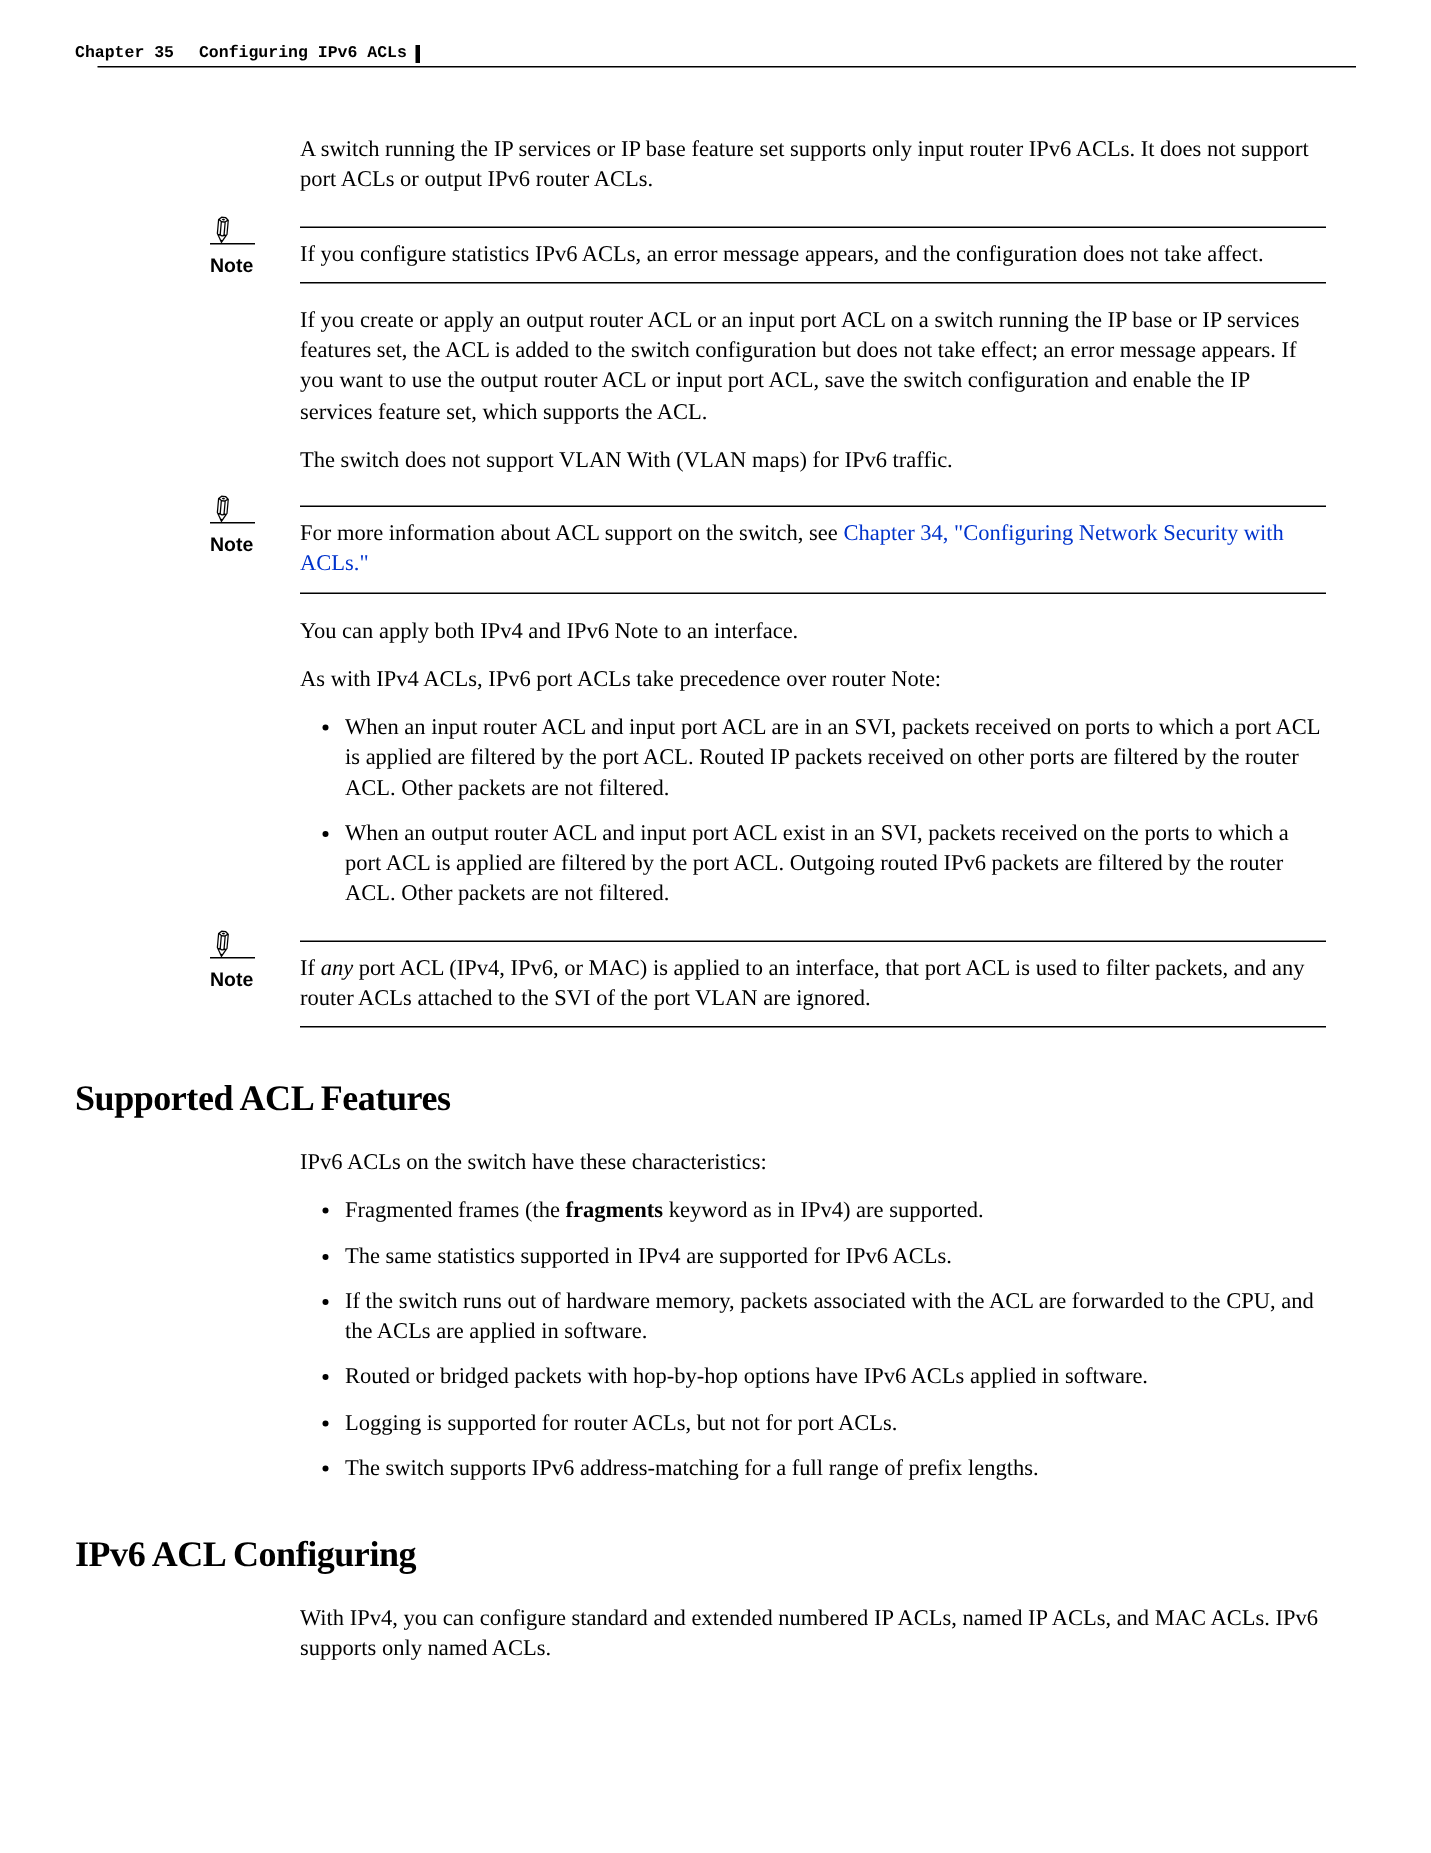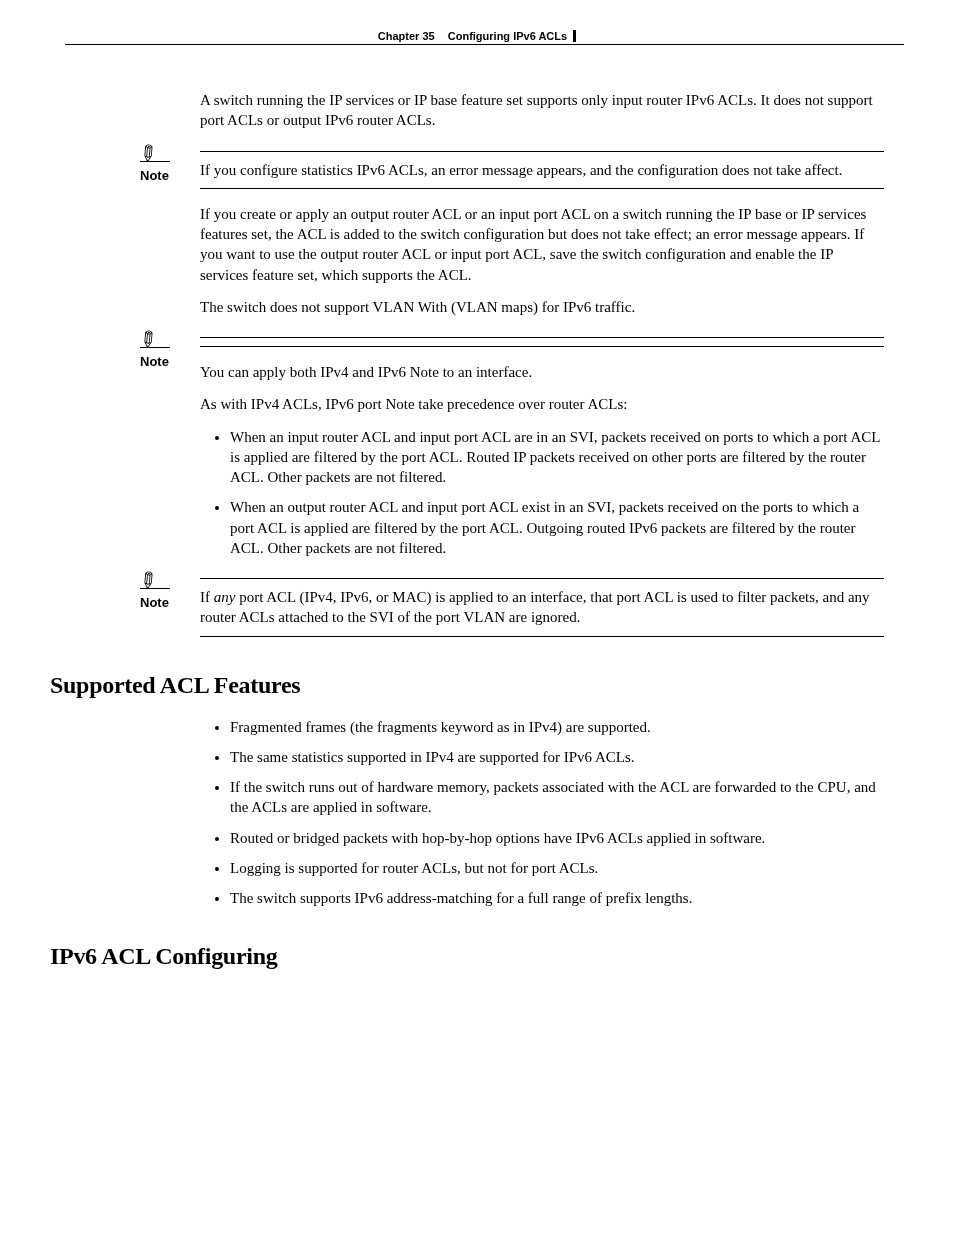--- a/index.html
+++ b/index.html
@@ -11,25 +11,25 @@
     background: #fff;
     width: 954px;
   }
   .page {
     padding: 30px 50px 40px 50px;
     position: relative;
     box-sizing: border-box;
   }
   .header-row {
     display: flex;
-    justify-content: center;
+    justify-content: flex-start;
     align-items: flex-end;
     font-size: 11px;
     font-weight: bold;
-    font-family: Liberation Sans, sans-serif;
+    font-family: Liberation Mono, monospace;
     margin-bottom: 2px;
   }
   .header-right {
     text-align: right;
     border-right: 3px solid #000;
     padding-right: 6px;
   }
   .header-chapter { font-weight: bold; }
   .header-title { font-weight: bold; margin-left: 10px; }
   .header-rule {
@@ -104,21 +104,21 @@
     line-height: 1.35;
   }
   h2.section {
     font-family: Liberation Serif, serif;
     font-weight: bold;
     font-size: 24px;
     margin: 35px 0 18px 0;
     letter-spacing: -0.3px;
   }
   .italic { font-style: italic; }
-  .bold { font-weight: normal; }
+  .bold { font-weight: bold; }
 </style>
 </head>
 <body>
 
 <div class="page">
 
   <div class="header-row">
     <div></div>
     <div class="header-right">
       <span class="header-chapter">Chapter 35</span>
@@ -147,26 +147,29 @@
     <p>The switch does not support VLAN With (VLAN maps) for IPv6 traffic.</p>
   </div>
 
   <div class="note-block">
     <div class="note-label-area">
       <span class="note-icon">✎</span>
       <div class="note-icon-underline"></div>
       <div class="note-word">Note</div>
     </div>
     <div class="note-rule-top"></div>
+    <div class="note-body">
+      <span>For more information about ACL support on the switch, see </span><span class="link">Chapter 34, "Configuring Network Security with ACLs."</span>
+    </div>
     <div class="note-rule-bottom"></div>
   </div>
 
   <div class="content">
     <p>You can apply both IPv4 and IPv6 Note to an interface.</p>
-    <p>As with IPv4 ACLs, IPv6 port Note take precedence over router ACLs:</p>
+    <p>As with IPv4 ACLs, IPv6 port ACLs take precedence over router Note:</p>
     <ul class="bullets">
       <li>When an input router ACL and input port ACL are in an SVI, packets received on ports to which a port ACL is applied are filtered by the port ACL. Routed IP packets received on other ports are filtered by the router ACL. Other packets are not filtered.</li>
       <li>When an output router ACL and input port ACL exist in an SVI, packets received on the ports to which a port ACL is applied are filtered by the port ACL. Outgoing routed IPv6 packets are filtered by the router ACL. Other packets are not filtered.</li>
     </ul>
   </div>
 
   <div class="note-block">
     <div class="note-label-area">
       <span class="note-icon">✎</span>
       <div class="note-icon-underline"></div>
@@ -175,28 +178,32 @@
     <div class="note-rule-top"></div>
     <div class="note-body">
       <span>If </span><span class="italic">any</span><span> port ACL (IPv4, IPv6, or MAC) is applied to an interface, that port ACL is used to filter packets, and any router ACLs attached to the SVI of the port VLAN are ignored.</span>
     </div>
     <div class="note-rule-bottom"></div>
   </div>
 
   <h2 class="section">Supported ACL Features</h2>
 
   <div class="content">
+    <p>IPv6 ACLs on the switch have these characteristics:</p>
     <ul class="bullets">
       <li>
         <span>Fragmented frames (the </span><span class="bold">fragments</span><span> keyword as in IPv4) are supported.</span>
       </li>
       <li>The same statistics supported in IPv4 are supported for IPv6 ACLs.</li>
       <li>If the switch runs out of hardware memory, packets associated with the ACL are forwarded to the CPU, and the ACLs are applied in software.</li>
       <li>Routed or bridged packets with hop-by-hop options have IPv6 ACLs applied in software.</li>
       <li>Logging is supported for router ACLs, but not for port ACLs.</li>
       <li>The switch supports IPv6 address-matching for a full range of prefix lengths.</li>
     </ul>
   </div>
 
   <h2 class="section">IPv6 ACL Configuring</h2>
 
+  <div class="content">
+    <p>With IPv4, you can configure standard and extended numbered IP ACLs, named IP ACLs, and MAC ACLs. IPv6 supports only named ACLs.</p>
+  </div>
 
 </div>
 
 </body></html>

